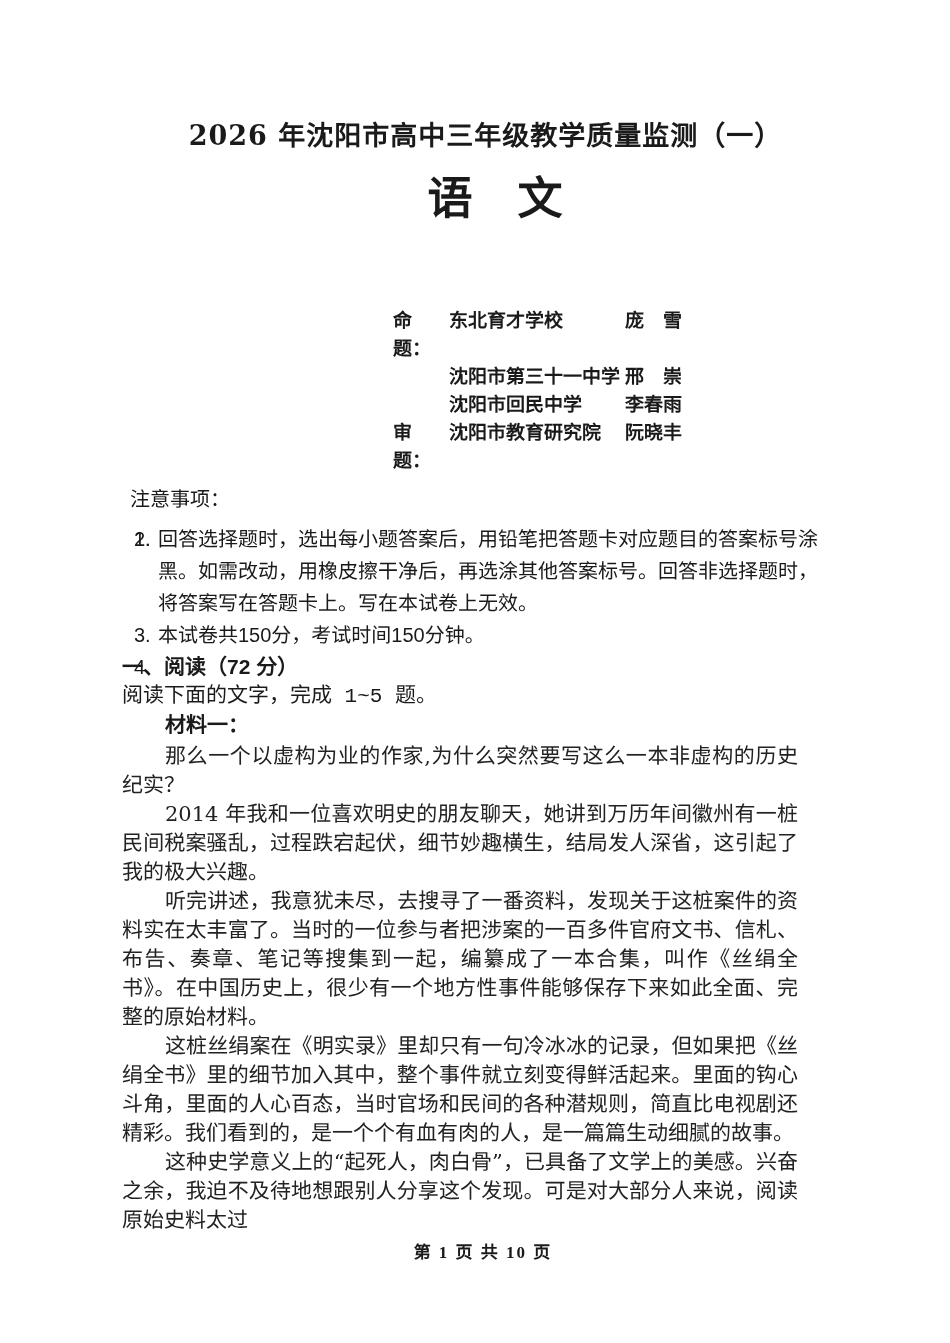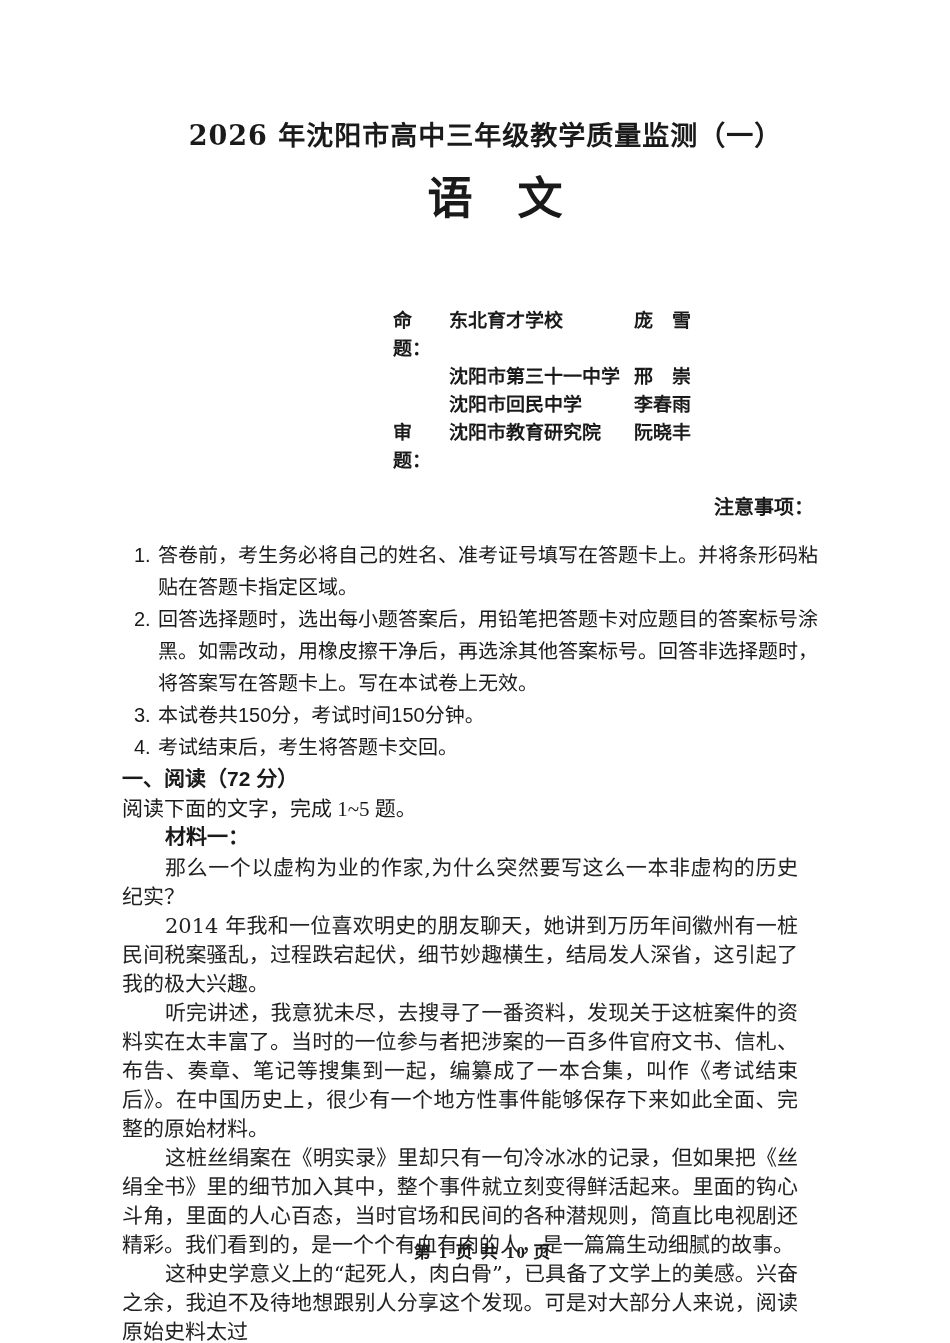--- a/index.html
+++ b/index.html
@@ -40,45 +40,45 @@
     margin: 84px 0 0 393px;
     width: 315px;
     font-family: "Liberation Sans", sans-serif;
     font-size: 19px;
     font-weight: 700;
     line-height: 28px;
   }
   .credit-row { display: flex; }
   .credit-row .c-label { width: 56px; flex: none; }
   .credit-row .c-org   { width: 176px; flex: none; }
-  .credit-row .c-name  { flex: 1; margin-left: 9px; }
+  .credit-row .c-name  { flex: 1; }
 
   
   .notice {
     margin: 2px 0 0 122px;
     width: 708px;
     font-family: "Liberation Sans", sans-serif;
     font-size: 20px;
     line-height: 32px;
   }
-  .notice-heading { margin: 16px; font-weight: 700; text-align: right; }
+  .notice-heading { margin: 8px; font-weight: 400; }
   .notice-item { position: relative; padding-left: 36px; margin: 0; }
   .notice-item .num { position: absolute; left: 12px; top: 0; }
 
   
   .heading1, .heading2 {
     margin: 0 0 0 122px;
     font-family: "Liberation Sans", sans-serif;
     font-size: 21px;
     font-weight: 700;
     line-height: 31px;
   }
   .instruction {
     margin: 0 0 0 122px;
-    font-family: Liberation Serif, serif;
+    font-family: Liberation Mono, monospace;
     font-size: 21px;
     font-weight: 400;
     line-height: 30px;
   }
   .material-label {
     margin: 0 0 0 122px;
     font-family: Liberation Mono, monospace;
     font-size: 21px;
     font-weight: 700;
     line-height: 30px;
@@ -139,44 +139,42 @@
       <span class="c-label">审题：</span>
       <span class="c-org">沈阳市教育研究院</span>
       <span class="c-name">阮晓丰</span>
     </div>
   </div>
 
   <div class="notice">
     <p class="notice-heading">注意事项：</p>
     <p class="notice-item">
       <span class="num">1.</span>
-      <span class="txt">答卷前，考生务必将自己的姓名、准考证号填写在答题卡上。并将条形码粘贴在答题卡指定区域。</span>
     </p>
     <p class="notice-item">
       <span class="num">2.</span>
       <span class="txt">回答选择题时，选出每小题答案后，用铅笔把答题卡对应题目的答案标号涂黑。如需改动，用橡皮擦干净后，再选涂其他答案标号。回答非选择题时，将答案写在答题卡上。写在本试卷上无效。</span>
     </p>
     <p class="notice-item">
       <span class="num">3.</span>
       <span class="txt">本试卷共150分，考试时间150分钟。</span>
     </p>
     <p class="notice-item">
       <span class="num">4.</span>
-      <span class="txt">考试结束后，考生将答题卡交回。</span>
     </p>
   </div>
 
   <p class="heading1">一、阅读（72 分）</p>
   <p class="instruction">阅读下面的文字，完成 1~5 题。</p>
   <p class="material-label">材料一：</p>
 
   <div class="material">
     <p class="para">那么一个以虚构为业的作家,为什么突然要写这么一本非虚构的历史纪实？</p>
     <p class="para">2014 年我和一位喜欢明史的朋友聊天，她讲到万历年间徽州有一桩民间税案骚乱，过程跌宕起伏，细节妙趣横生，结局发人深省，这引起了我的极大兴趣。</p>
-    <p class="para">听完讲述，我意犹未尽，去搜寻了一番资料，发现关于这桩案件的资料实在太丰富了。当时的一位参与者把涉案的一百多件官府文书、信札、布告、奏章、笔记等搜集到一起，编纂成了一本合集，叫作《考试结束后》。在中国历史上，很少有一个地方性事件能够保存下来如此全面、完整的原始材料。</p>
+    <p class="para">听完讲述，我意犹未尽，去搜寻了一番资料，发现关于这桩案件的资料实在太丰富了。当时的一位参与者把涉案的一百多件官府文书、信札、布告、奏章、笔记等搜集到一起，编纂成了一本合集，叫作《丝绢全书》。在中国历史上，很少有一个地方性事件能够保存下来如此全面、完整的原始材料。</p>
     <p class="para">这桩丝绢案在《明实录》里却只有一句冷冰冰的记录，但如果把《丝绢全书》里的细节加入其中，整个事件就立刻变得鲜活起来。里面的钩心斗角，里面的人心百态，当时官场和民间的各种潜规则，简直比电视剧还精彩。我们看到的，是一个个有血有肉的人，是一篇篇生动细腻的故事。</p>
     <p class="para">这种史学意义上的“起死人，肉白骨”，已具备了文学上的美感。兴奋之余，我迫不及待地想跟别人分享这个发现。可是对大部分人来说，阅读原始史料太过</p>
   </div>
 
   <div class="footer">
     <span>第 1 页 共 10 页</span>
   </div>
 
 </div>
 

